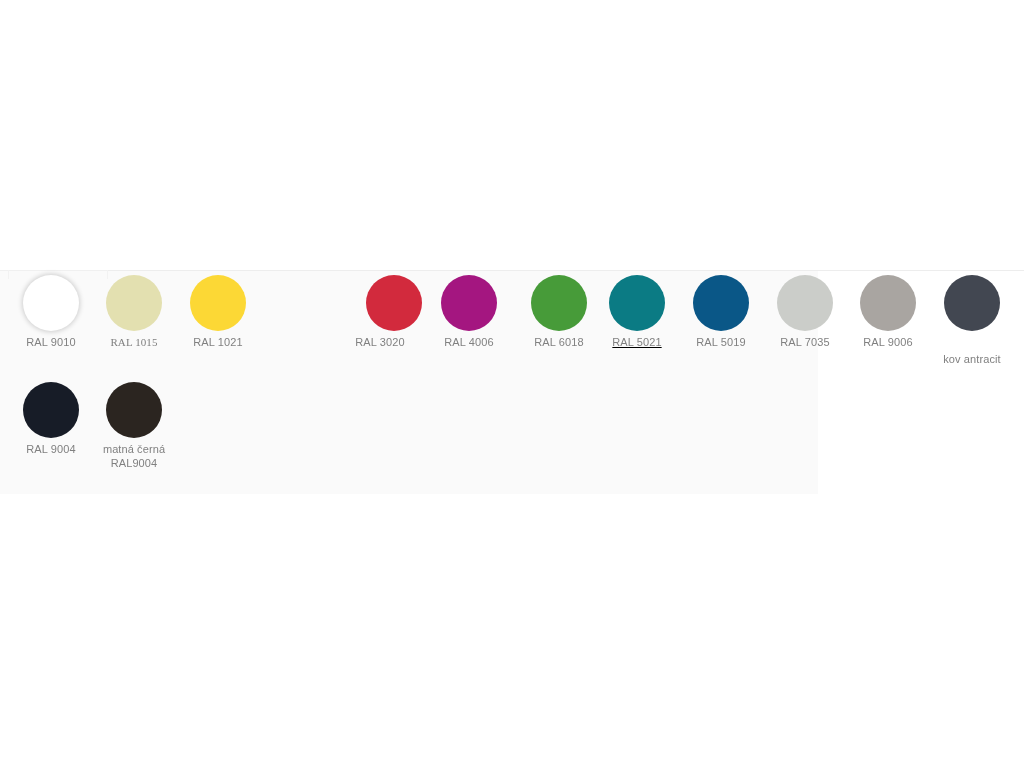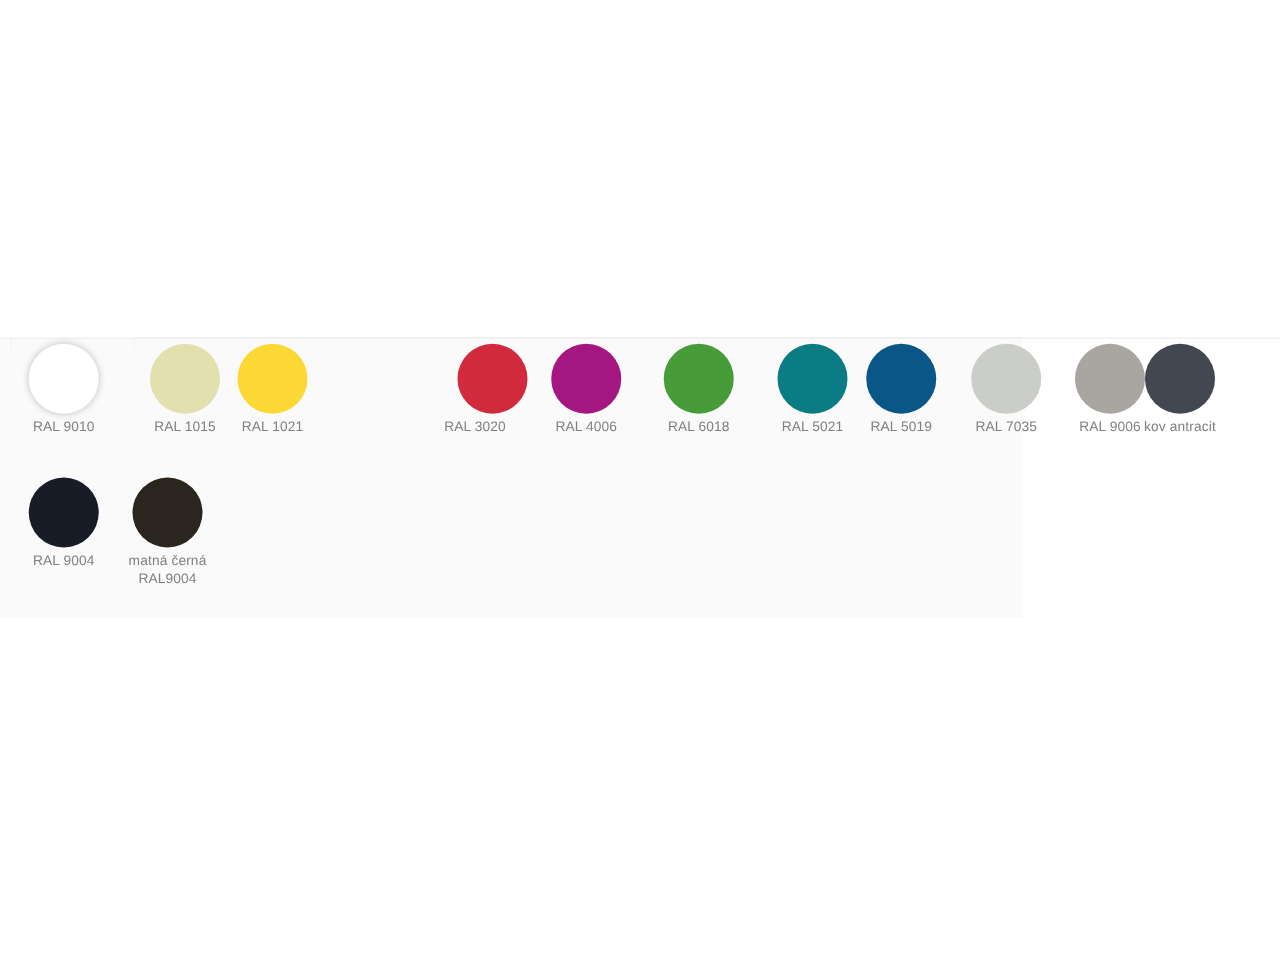--- a/index.html
+++ b/index.html
@@ -139,21 +139,21 @@
     <div class="tick tick-right"></div>
 
     <div class="swatch-rows" id="swatch-rows">
         <div class="swatch-row">
           <div class="swatch" style="left: 9px;">
             <div class="swatch-dot-wrap">
               <span class="swatch-dot is-white"></span>
             </div>
             <div class="swatch-label">RAL 9010</div>
           </div>
-          <div class="swatch" style="left: 106px;">
+          <div class="swatch" style="left: 92px; font-family: Liberation Serif, serif;">
             <div class="swatch-dot-wrap">
               <span class="swatch-dot" style="background: rgb(227, 224, 176);"></span>
             </div>
             <div class="swatch-label">RAL 1015</div>
           </div>
           <div class="swatch" style="left: 176px;">
             <div class="swatch-dot-wrap">
               <span class="swatch-dot" style="background: rgb(252, 216, 53);"></span>
             </div>
             <div class="swatch-label">RAL 1021</div>
@@ -169,21 +169,21 @@
               <span class="swatch-dot" style="background: rgb(164, 22, 128);"></span>
             </div>
             <div class="swatch-label">RAL 4006</div>
           </div>
           <div class="swatch" style="left: 517px;">
             <div class="swatch-dot-wrap">
               <span class="swatch-dot" style="background: rgb(71, 155, 57);"></span>
             </div>
             <div class="swatch-label">RAL 6018</div>
           </div>
-          <div class="swatch" style="left: 608px;">
+          <div class="swatch" style="left: 595px; text-decoration: underline;">
             <div class="swatch-dot-wrap">
               <span class="swatch-dot" style="background: rgb(11, 123, 132);"></span>
             </div>
             <div class="swatch-label">RAL 5021</div>
           </div>
           <div class="swatch" style="left: 679px;">
             <div class="swatch-dot-wrap">
               <span class="swatch-dot" style="background: rgb(10, 87, 135);"></span>
             </div>
             <div class="swatch-label">RAL 5019</div>
@@ -193,21 +193,21 @@
               <span class="swatch-dot" style="background: rgb(203, 205, 201);"></span>
             </div>
             <div class="swatch-label">RAL 7035</div>
           </div>
           <div class="swatch" style="left: 846px;">
             <div class="swatch-dot-wrap">
               <span class="swatch-dot" style="background: rgb(169, 165, 161);"></span>
             </div>
             <div class="swatch-label">RAL 9006</div>
           </div>
-          <div class="swatch" style="left: 902px;">
+          <div class="swatch" style="left: 930px; gap: 17px;">
             <div class="swatch-dot-wrap">
               <span class="swatch-dot" style="background: rgb(66, 71, 81);"></span>
             </div>
             <div class="swatch-label">kov antracit</div>
           </div>
         </div>
         <div class="swatch-row">
           <div class="swatch" style="left: 9px;">
             <div class="swatch-dot-wrap">
               <span class="swatch-dot" style="background: rgb(23, 28, 39);"></span>

